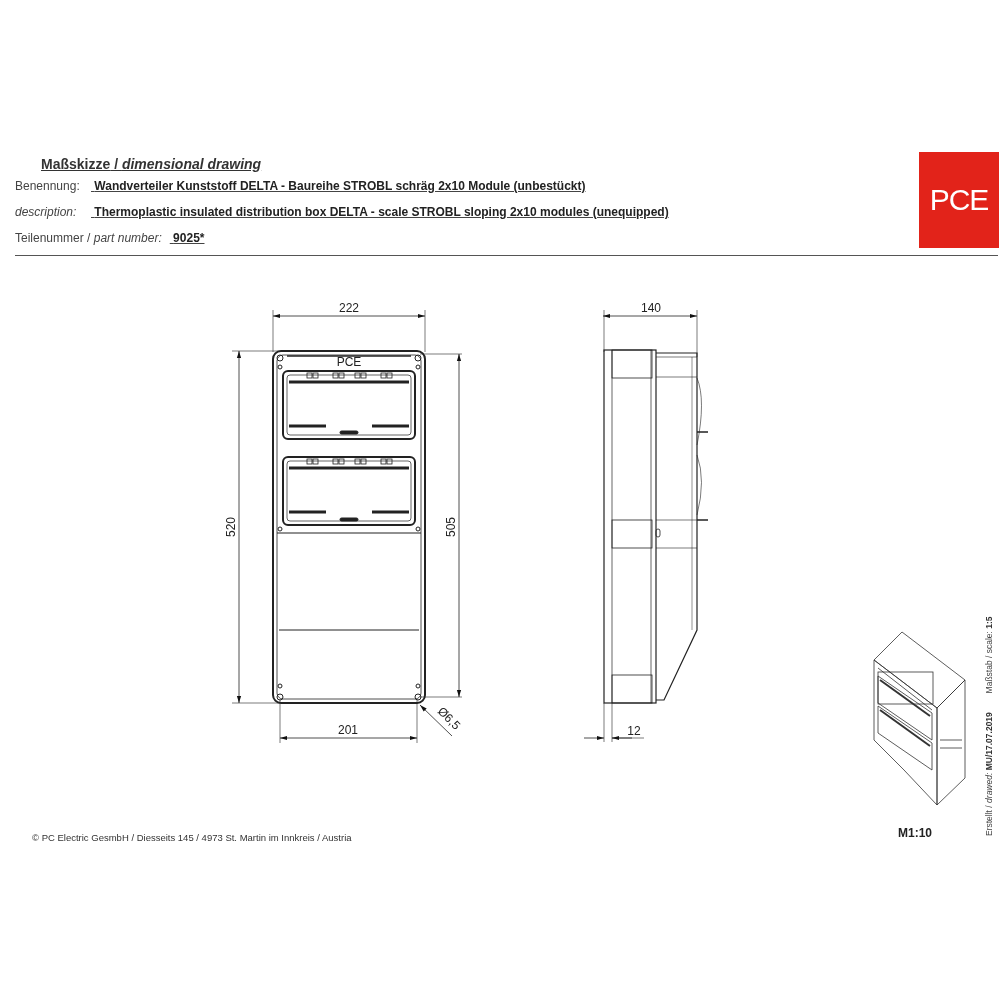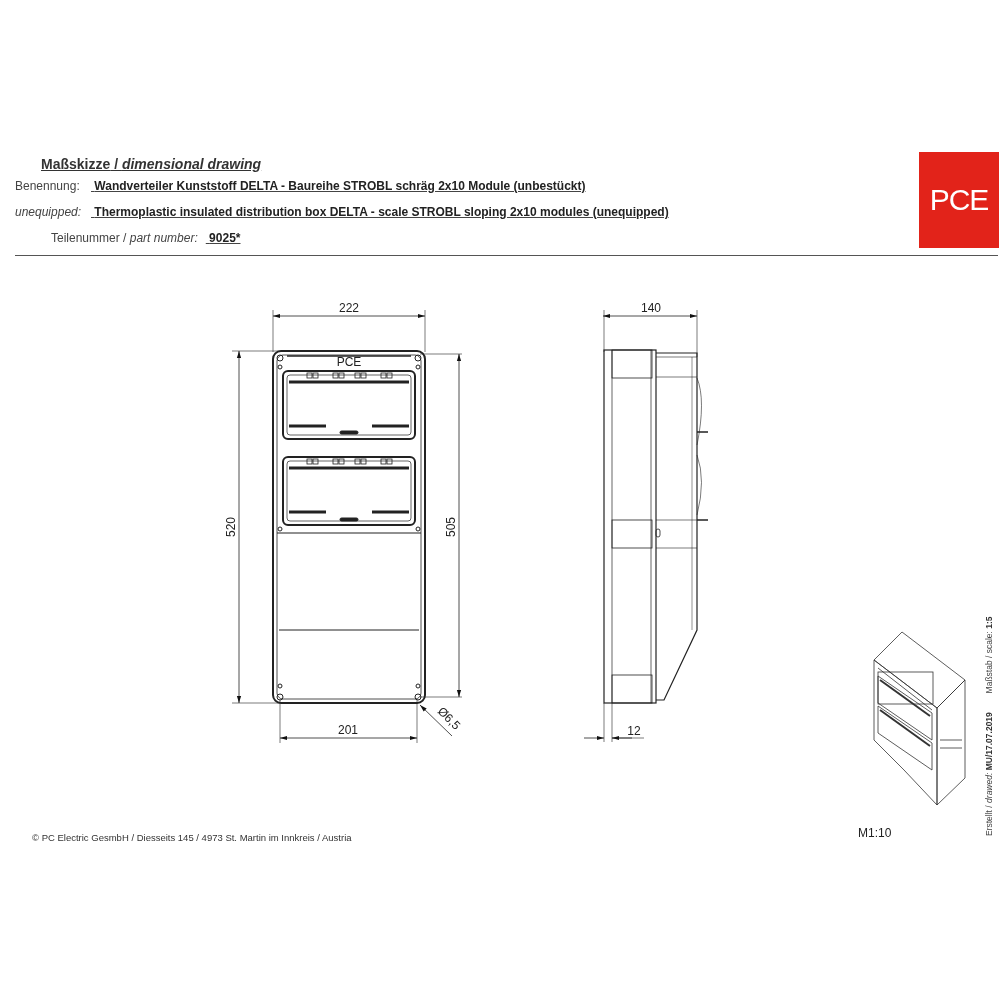--- a/index.html
+++ b/index.html
@@ -6,47 +6,47 @@
   body { width: 1000px; height: 1000px; position: relative; overflow: hidden;
          font-family: "Liberation Sans", sans-serif; color: #222; }
   .hdr-title { position: absolute; left: 15px; top: 156px; font-size: 14px; font-weight: bold;
                text-decoration: underline; color: #333; padding-left: 26px; }
   .hdr-title i { font-weight: bold; }
   .hdr-row { position: absolute; left: 15px; font-size: 12px; color: #444; text-decoration: underline; }
   .hdr-row .lbl { display: inline-block; width: 76px; }
   .hdr-row .val { font-weight: bold; color: #222; }
   .row1 { top: 179px; }
   .row2 { top: 205px; }
-  .row3 { top: 231px; margin-left: 36px; }
+  .row3 { top: 231px; }
   .row3 .lbl { width: auto; margin-right: 8px; }
   .rule { position: absolute; left: 15px; top: 255px; width: 983px; height: 1px; background: #555; }
   .logo { position: absolute; left: 919px; top: 152px; width: 80px; height: 96px; background: #e2231a;
           color: #fff; font-size: 30px; display: flex; align-items: center; justify-content: center;
           letter-spacing: -1px; }
   svg { position: absolute; left: 0; top: 0; }
   .dim { font-family: "Liberation Sans", sans-serif; font-size: 12px; fill: #222; }
   .footer { position: absolute; left: 32px; top: 832px; font-size: 9.5px; color: #333; }
-  .m110 { position: absolute; left: 858px; top: 826px; font-size: 12px; color: #222; }
+  .m110 { position: absolute; left: 898px; top: 826px; font-size: 12px; color: #222; font-weight: bold; }
   .vert { position: absolute; left: 984px; top: 836px; transform-origin: 0 0; transform: rotate(-90deg);
           font-size: 8.5px; color: #444; white-space: nowrap; }
   .vert b { color: #333; }
   .vert .sp { display: inline-block; width: 14px; }
 </style>
 </head>
 <body>
 
 <div class="hdr-title">
   <span>Maßskizze</span><span> / </span><i>dimensional drawing</i>
 </div>
 <div class="hdr-row row1">
   <span class="lbl">Benennung:</span>
   <span class="val">Wandverteiler Kunststoff DELTA - Baureihe STROBL schräg 2x10 Module (unbestückt)</span>
 </div>
 <div class="hdr-row row2">
-  <i class="lbl">unequipped:</i>
+  <i class="lbl">description:</i>
   <span class="val">Thermoplastic insulated distribution box DELTA - scale STROBL sloping 2x10 modules (unequipped)</span>
 </div>
 <div class="hdr-row row3">
   <span class="lbl"><span>Teilenummer</span><span> / </span><i>part number:</i></span>
   <span class="val">9025*</span>
 </div>
 <div class="rule"></div>
 <div class="logo">PCE</div>
 
 <svg width="1000" height="1000" viewBox="0 0 1000 1000">

